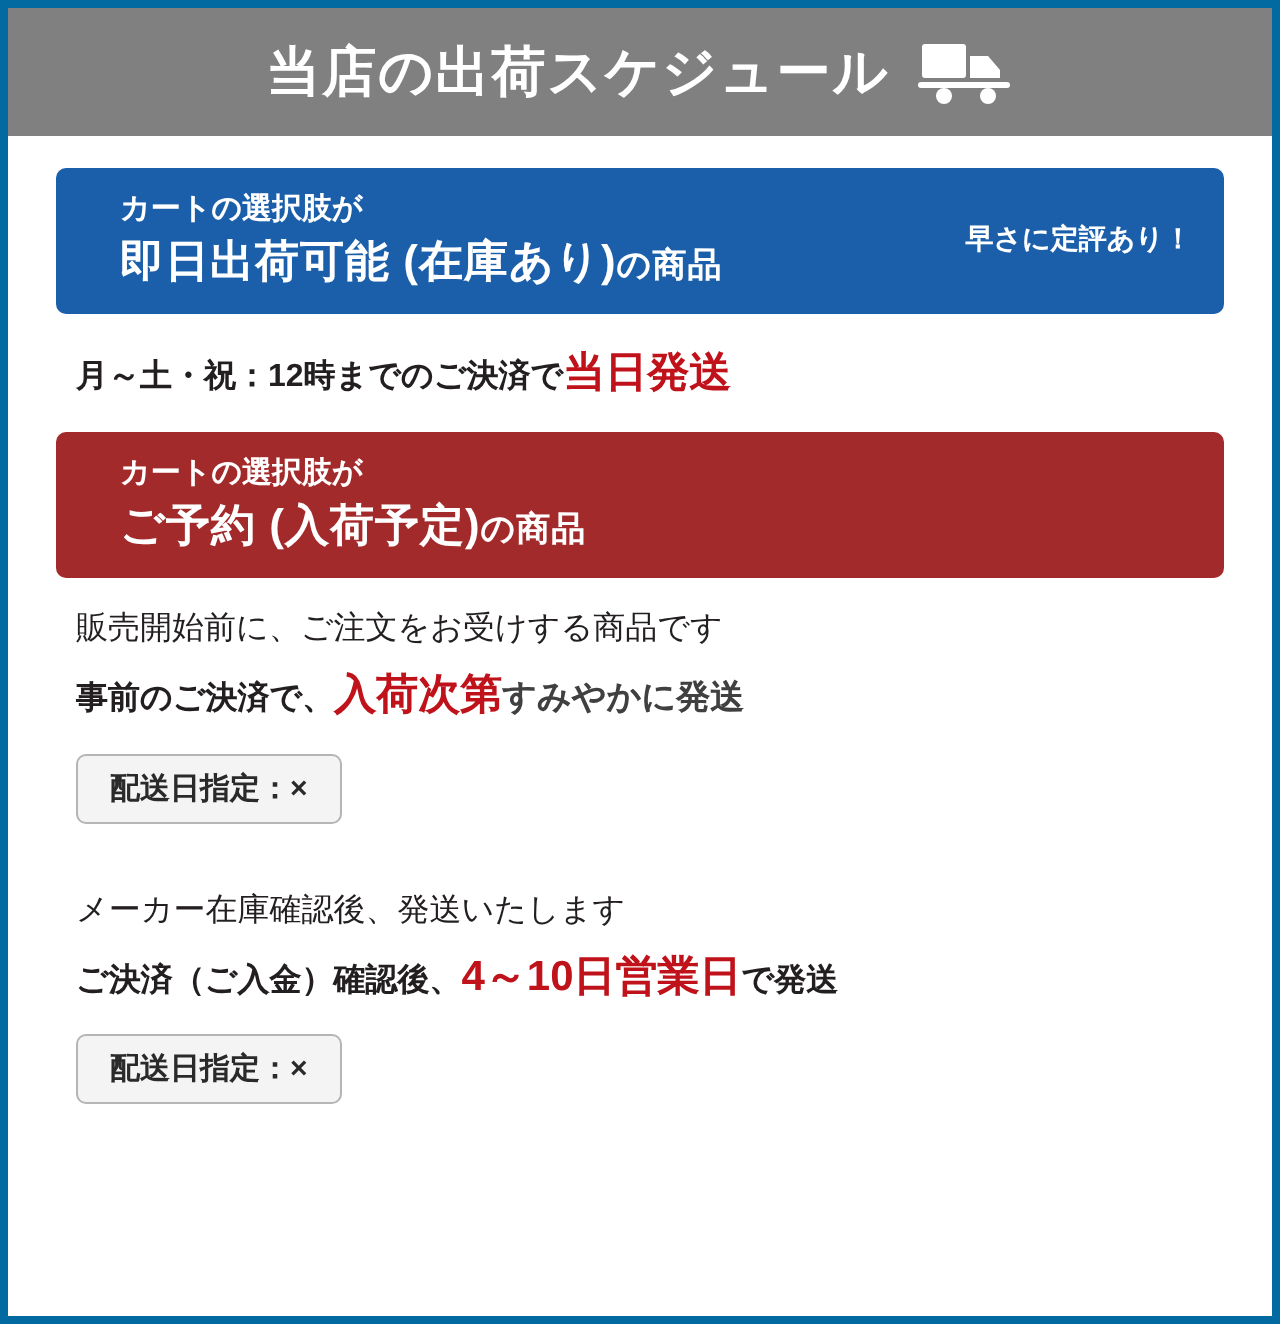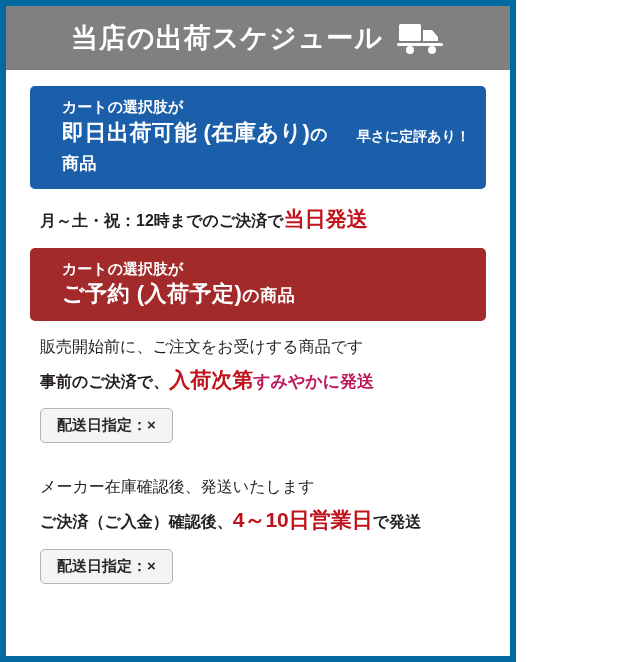--- a/index.html
+++ b/index.html
@@ -8,24 +8,24 @@
   }
   body {
     width: 640px;
     height: 662px;
     background: #ffffff;
     font-family: "Liberation Sans", sans-serif;
     -webkit-font-smoothing: antialiased;
   }
   .page {
     position: relative;
-    width: 516px;
+    width: 640px;
     height: 662px;
     box-sizing: border-box;
-    border: 6px solid #0369a1;
+    border: 4px solid #0369a1;
     background: #ffffff;
     overflow: hidden;
   }
   
   .header {
     background: #808080;
     height: 64px;
     display: flex;
     align-items: center;
     justify-content: center;
@@ -100,21 +100,21 @@
     margin-bottom: 4px;
     font-weight: bold;
   }
   .line.plain { font-weight: normal; }
   .em-red {
     color: #c0121a;
     font-weight: bold;
     font-size: 21px;
   }
   .em-red-sm {
-    color: #be185d;
+    color: #404040;
     font-weight: bold;
     font-size: 17px;
   }
   .tag {
     display: inline-block;
     border: 1px solid #b5b5b5;
     border-radius: 5px;
     background: #f4f4f4;
     color: #2a2a2a;
     font-size: 15px;

